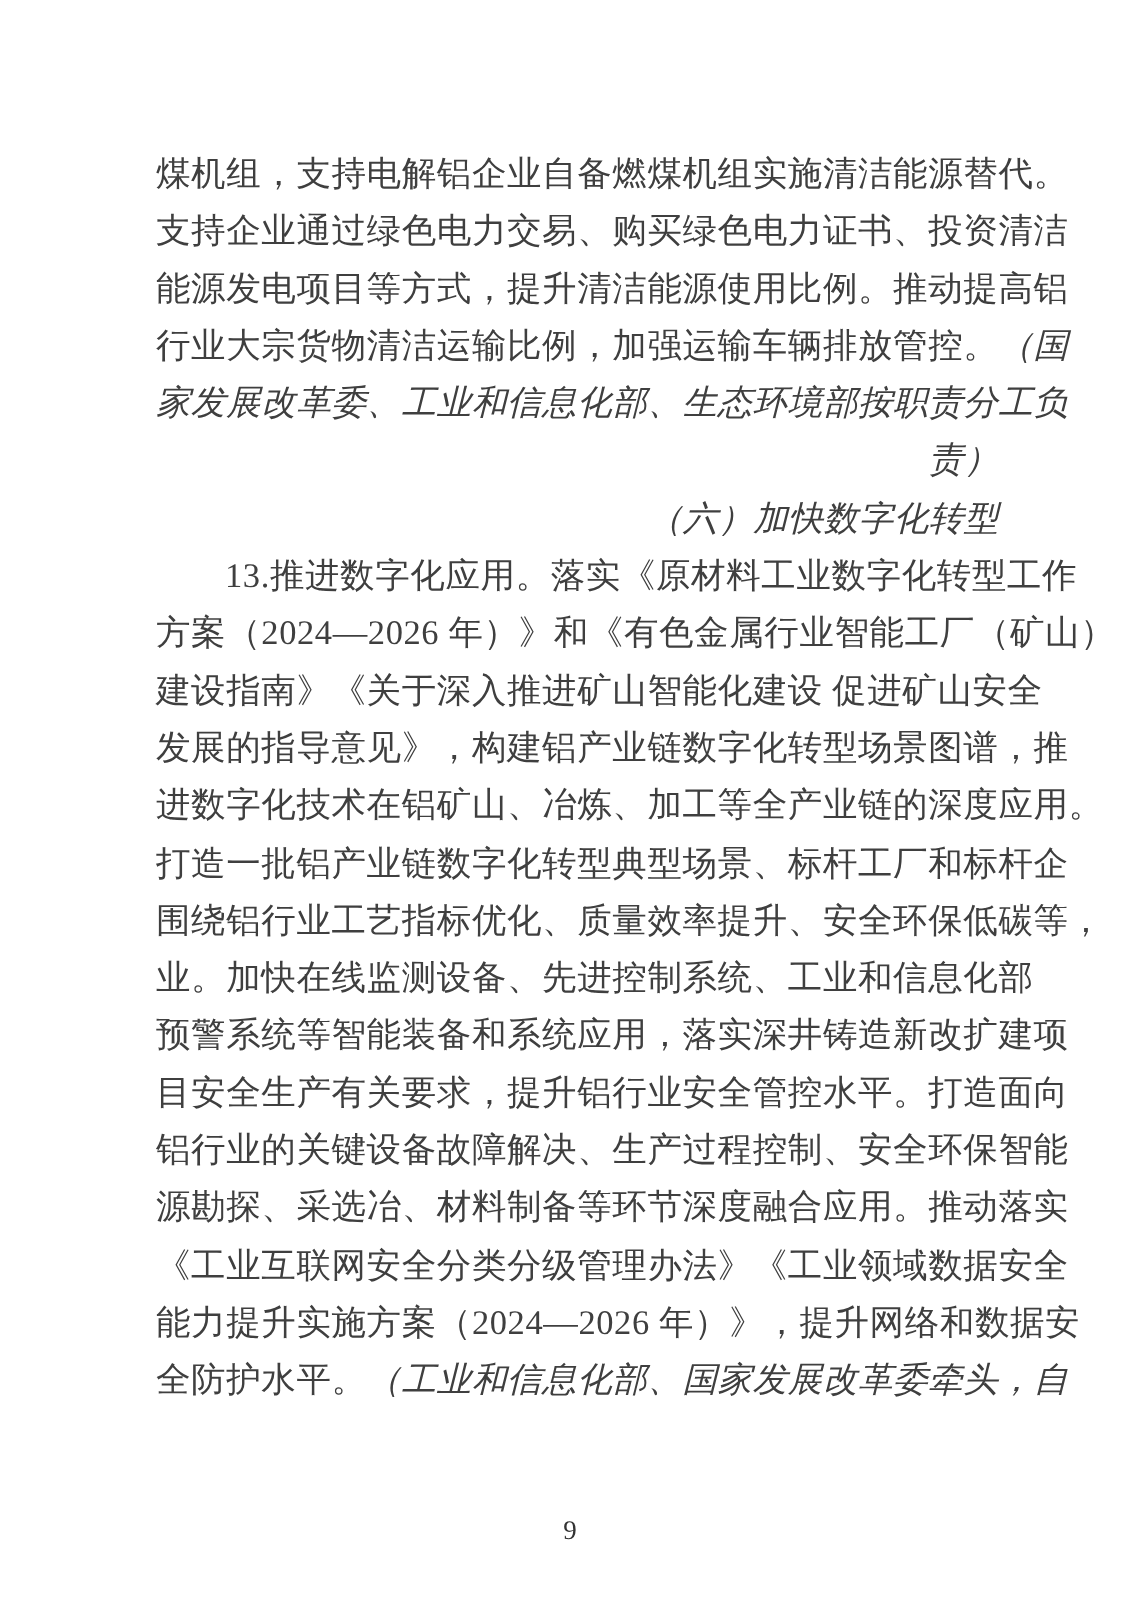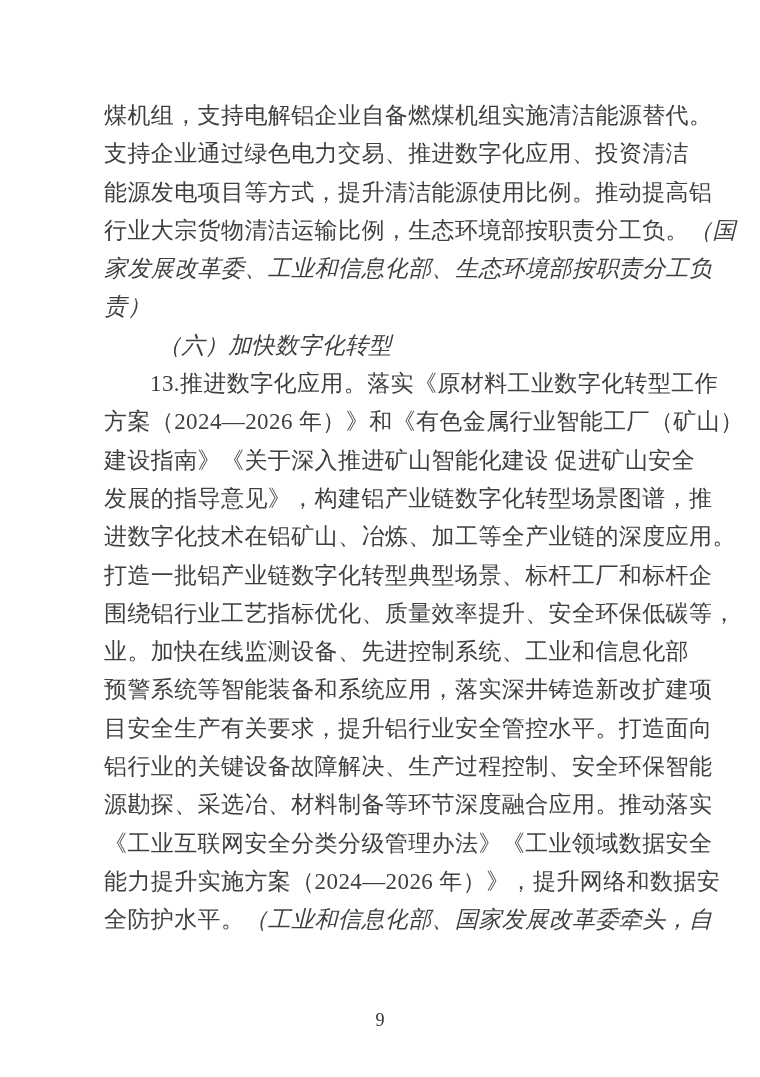--- a/index.html
+++ b/index.html
@@ -21,20 +21,21 @@
     top: 97px;
     width: 562px;
     color: #3f3f3f;
     font-size: 23px;
     line-height: 38.3px;
   }
   .line {
     height: 38.3px;
     white-space: nowrap;
     letter-spacing: 0.4px;
+    text-align: right;
   }
   
   .note {
     font-style: italic;
   }
   .heading-line {
     padding-left: 54px;
   }
   .para-indent {
     padding-left: 46px;
@@ -50,23 +51,23 @@
     letter-spacing: 0;
   }
 </style>
 </head>
 <body>
 
 <div class="page">
 
   <div class="text-block">
     <div class="line"><span>煤机组，支持电解铝企业自备燃煤机组实施清洁能源替代。</span><span class="note"></span></div>
-    <div class="line"><span>支持企业通过绿色电力交易、推进数字化应用、投资清洁</span><span class="note"></span></div>
+    <div class="line"><span>支持企业通过绿色电力交易、购买绿色电力证书、投资清洁</span><span class="note"></span></div>
     <div class="line"><span>能源发电项目等方式，提升清洁能源使用比例。推动提高铝</span><span class="note"></span></div>
-    <div class="line"><span>行业大宗货物清洁运输比例，生态环境部按职责分工负。</span><span class="note">（国</span></div>
+    <div class="line"><span>行业大宗货物清洁运输比例，加强运输车辆排放管控。</span><span class="note">（国</span></div>
     <div class="line"><span></span><span class="note">家发展改革委、工业和信息化部、生态环境部按职责分工负</span></div>
     <div class="line"><span></span><span class="note">责）</span></div>
     <div class="line heading-line"><span></span><span class="note">（六）加快数字化转型</span></div>
     <div class="line para-indent"><span>13.推进数字化应用。落实《原材料工业数字化转型工作</span><span class="note"></span></div>
     <div class="line"><span>方案（2024—2026 年）》和《有色金属行业智能工厂（矿山）</span><span class="note"></span></div>
     <div class="line"><span>建设指南》《关于深入推进矿山智能化建设 促进矿山安全</span><span class="note"></span></div>
     <div class="line"><span>发展的指导意见》，构建铝产业链数字化转型场景图谱，推</span><span class="note"></span></div>
     <div class="line"><span>进数字化技术在铝矿山、冶炼、加工等全产业链的深度应用。</span><span class="note"></span></div>
     <div class="line"><span>打造一批铝产业链数字化转型典型场景、标杆工厂和标杆企</span><span class="note"></span></div>
     <div class="line"><span>围绕铝行业工艺指标优化、质量效率提升、安全环保低碳等，</span><span class="note"></span></div>

